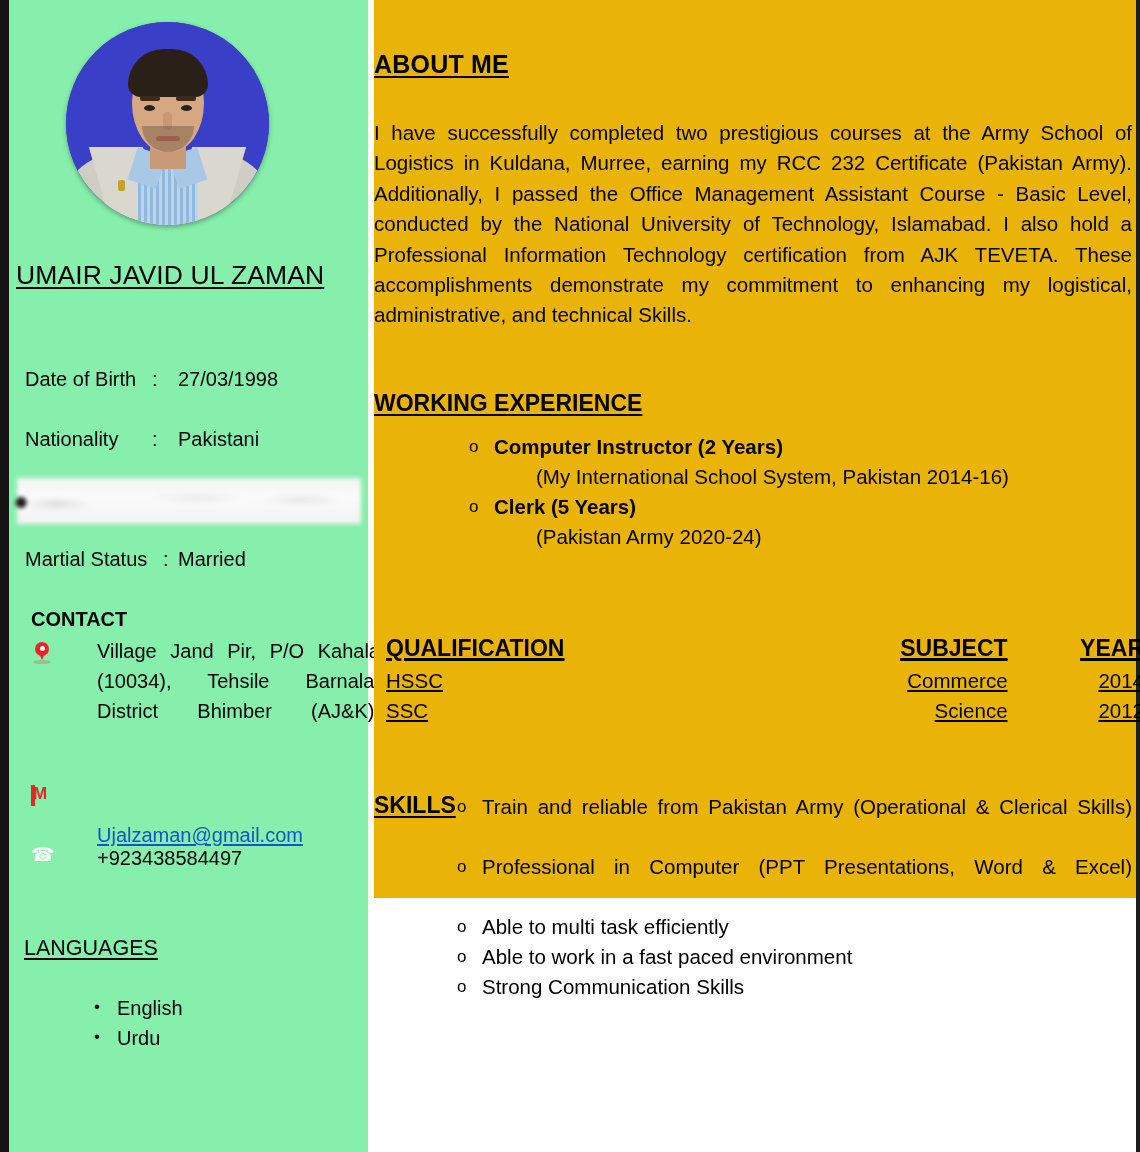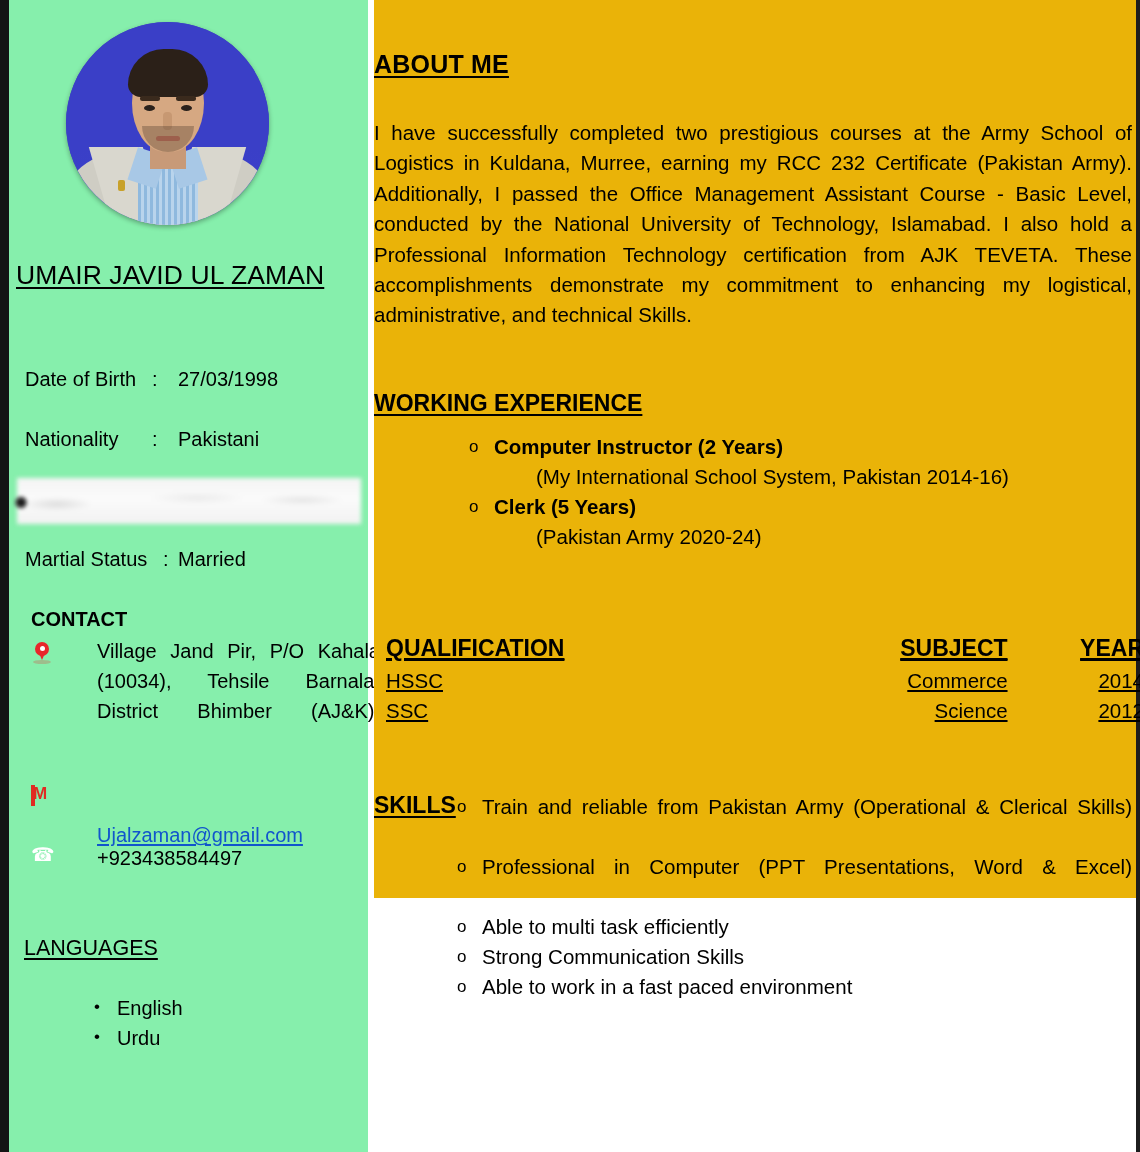--- a/index.html
+++ b/index.html
@@ -614,18 +614,18 @@
         </tr>
       </tbody>
     </table>
 
     <div class="sec-head" id="skills-head">SKILLS</div>
 
     <ul class="skills-list">
       <li class="justify">Train and reliable from Pakistan Army (Operational &amp; Clerical Skills)</li>
       <li class="justify">Professional in Computer (PPT Presentations, Word &amp; Excel)</li>
       <li>Able to multi task efficiently</li>
+      <li>Able to work in a fast paced environment</li>
       <li>Strong Communication Skills</li>
-      <li>Able to work in a fast paced environment</li>
     </ul>
 
   </div>
 </div>
 
 </body></html>

